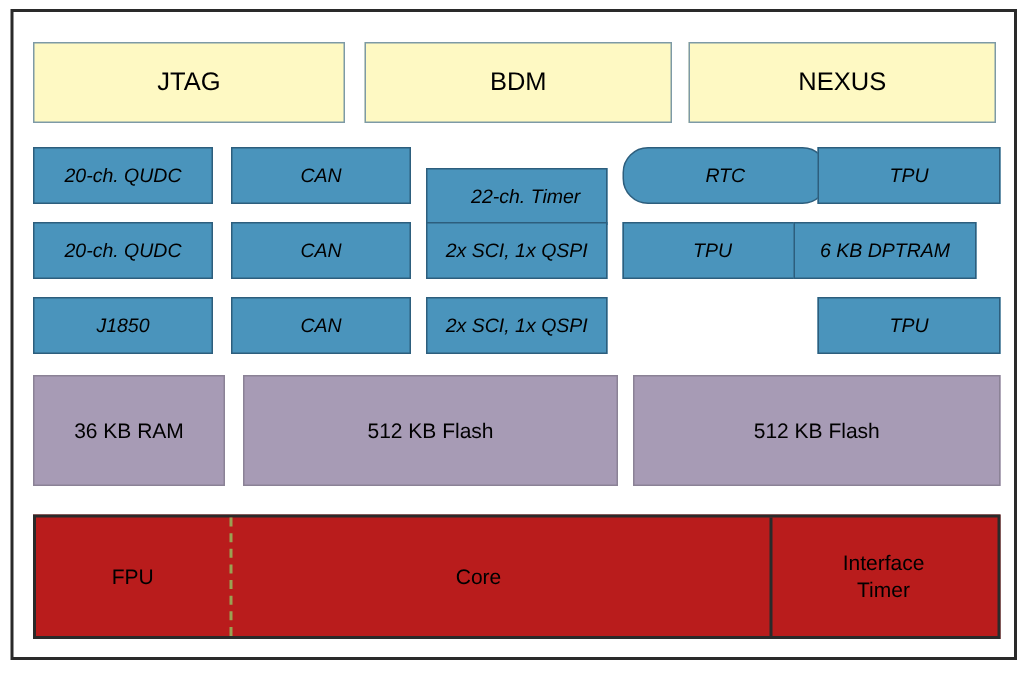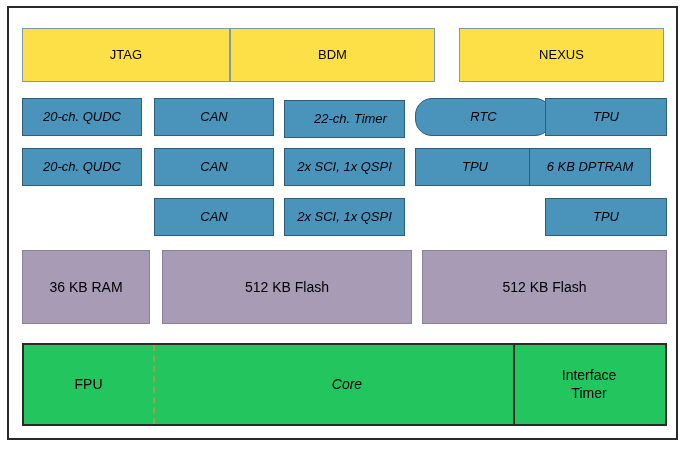--- a/index.html
+++ b/index.html
@@ -35,23 +35,23 @@
     align-items: center;
     justify-content: center;
     text-align: center;
     color: #000000;
     line-height: 1.15;
     white-space: pre-line;
   }
 
   
   .debug-block {
-    background: #fde047;
+    background: #fef9c3;
     border: 1px solid #7d9aa6;
-    font-size: 13px;
+    font-size: 17px;
   }
 
   
   .periph-block {
     background: #4A94BC;
     border: 1px solid #2d5e7d;
     font-size: 13px;
     font-style: italic;
   }
 
@@ -63,21 +63,21 @@
   }
 
   
   #core-strip {
     position: absolute;
     left: 13px;
     top: 335px;
     width: 645px;
     height: 83px;
     box-sizing: border-box;
-    background: #22c55e;
+    background: #b91c1c;
     border: 2px solid #2a2a2a;
   }
   .core-seg {
     position: absolute;
     top: 0;
     height: 100%;
     box-sizing: border-box;
     display: flex;
     align-items: center;
     justify-content: center;
@@ -105,34 +105,34 @@
   }
 </style>
 </head>
 <body>
 
 <div id="diagram-frame">
 
   <div class="block debug-block" style="left:13px; top:20px; width:208px; height:54px;">
     <span>JTAG</span>
   </div>
-  <div class="block debug-block" style="left:221px; top:20px; width:205px; height:54px;text-align:center;">
+  <div class="block debug-block" style="left:234px; top:20px; width:205px; height:54px;text-align:center;">
     <span>BDM</span>
   </div>
   <div class="block debug-block" style="left:450px; top:20px; width:205px; height:54px;text-align:right;">
     <span>NEXUS</span>
   </div>
 
   <div class="block periph-block" style="left:13px; top:90px; width:120px; height:38px;">
     <span>20-ch. QUDC</span>
   </div>
   <div class="block periph-block" style="left:145px; top:90px; width:120px; height:38px;">
     <span>CAN</span>
   </div>
-  <div class="block periph-block" style="left:275px; top:92px; width:121px; height:38px;padding-left:12px;">
+  <div class="block periph-block" style="left:275px; top:104px; width:121px; height:38px;padding-left:12px;">
     <span>22-ch. Timer</span>
   </div>
   <div class="block periph-block" style="left:406px; top:90px; width:137px; height:38px;border-radius:17px;">
     <span>RTC</span>
   </div>
   <div class="block periph-block" style="left:536px; top:90px; width:122px; height:38px;">
     <span>TPU</span>
   </div>
 
   <div class="block periph-block" style="left:13px; top:140px; width:120px; height:38px;">
@@ -144,20 +144,23 @@
   <div class="block periph-block" style="left:275px; top:140px; width:121px; height:38px;">
     <span>2x SCI, 1x QSPI</span>
   </div>
   <div class="block periph-block" style="left:406px; top:140px; width:120px; height:38px;">
     <span>TPU</span>
   </div>
   <div class="block periph-block" style="left:520px; top:140px; width:122px; height:38px;">
     <span>6 KB DPTRAM</span>
   </div>
 
+  <div class="block periph-block" style="left:13px; top:190px; width:120px; height:38px;">
+    <span>J1850</span>
+  </div>
   <div class="block periph-block" style="left:145px; top:190px; width:120px; height:38px;">
     <span>CAN</span>
   </div>
   <div class="block periph-block" style="left:275px; top:190px; width:121px; height:38px;">
     <span>2x SCI, 1x QSPI</span>
   </div>
   <div class="block periph-block" style="left:536px; top:190px; width:122px; height:38px;">
     <span>TPU</span>
   </div>
 
@@ -168,21 +171,21 @@
     <span>512 KB Flash</span>
   </div>
   <div class="block memory-block" style="left:413px; top:242px; width:245px; height:74px;">
     <span>512 KB Flash</span>
   </div>
 
   <div id="core-strip">
     <div class="core-seg" style="left:0px; width:129px;">
       <span>FPU</span>
     </div>
-    <div class="core-seg" style="left:143px; width:360px;font-style:italic;">
+    <div class="core-seg" style="left:115px; width:360px;">
       <span>Core</span>
     </div>
     <div class="core-seg" style="left:489px; width:152px;">
       <span>Interface
 Timer</span>
     </div>
     <div id="core-divider-dashed"></div>
     <div id="core-divider-solid"></div>
   </div>
 

